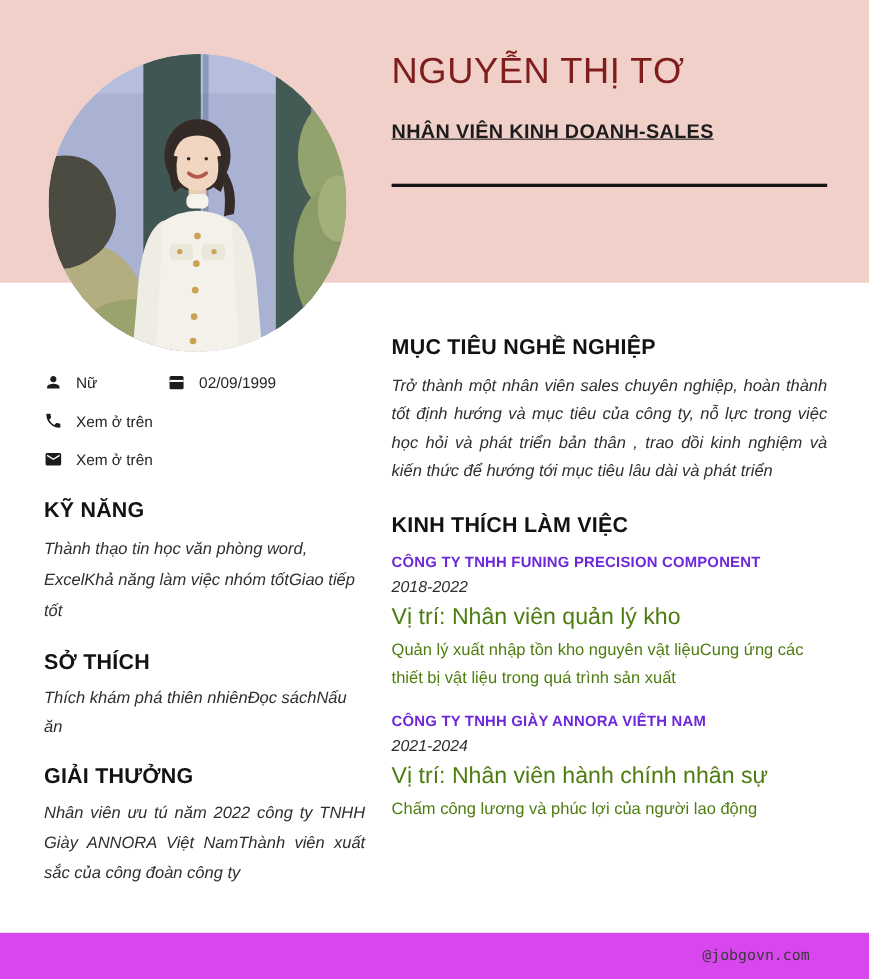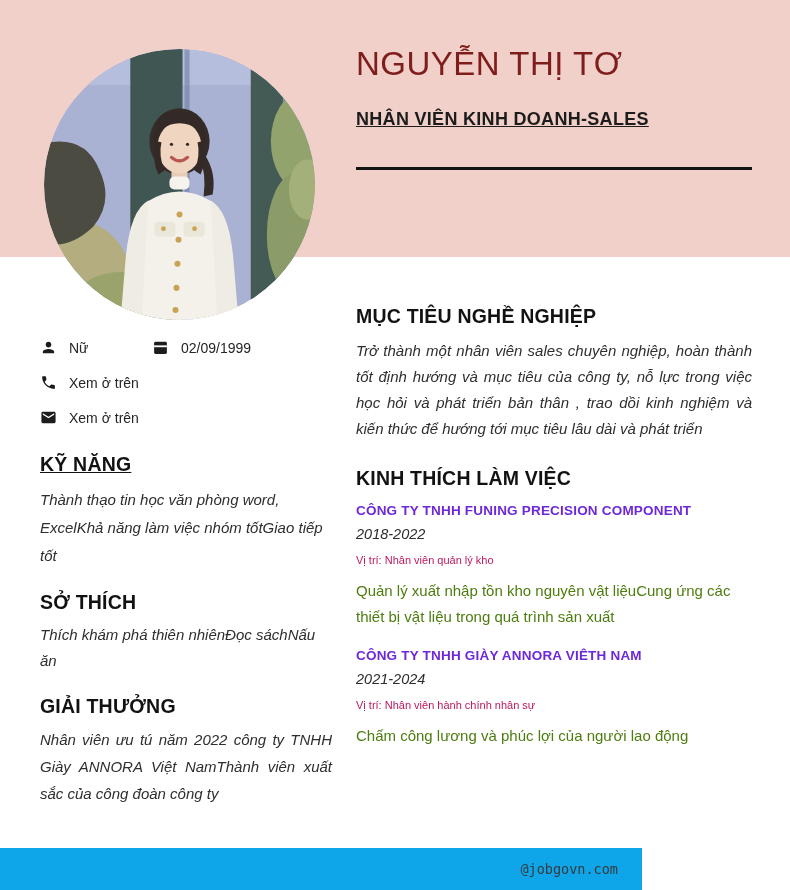--- a/index.html
+++ b/index.html
@@ -21,40 +21,40 @@
   .left-col { position:absolute; left:40px; top:338px; width:292px; }
   .info-row { display:flex; align-items:flex-start; margin-bottom:15px; font-size:14px; line-height:20px; color:#252525; }
   .info-row .icon { flex:0 0 17px; height:17px; margin-right:12px; margin-top:1px; }
   .icon svg { display:block; }
   .info-pair { display:flex; }
   .info-item-gender { width:112px; display:flex; }
   .info-item-dob { display:flex; }
   .addr-text { max-width:222px; line-height:24px; }
 
   .sec-heading { font-size:19.5px; line-height:24px; font-weight:bold; color:#121212; margin:20px 0 0 0; letter-spacing:0.2px; }
-  .left-col .sec-heading:first-of-type { margin-top:24px;text-decoration:underline; }
+  .left-col .sec-heading:first-of-type { margin-top:24px; }
   .body-text { font-size:15px; margin:10px 0 0 0; color:#2e2e2e;font-style:italic; }
   .skills-text { line-height:28px; }
   .hobby-text { line-height:26px; margin-top:8px; }
   .award-text { line-height:27px; margin-top:8px; text-align:justify; }
 
   .right-col { position:absolute; left:356px; top:304px; width:396px; }
   .objective-text { line-height:26px; text-align:justify; margin-top:10px; }
   .exp-heading { margin-top:24px; }
   .job { margin-top:12px; }
   .job + .job { margin-top:18px; }
   .company { font-size:13.5px; font-weight:bold; color:#6d28d9; line-height:17px; letter-spacing:0.2px; }
   .period { font-size:14.5px; font-style:italic; color:#2d2d2d; margin-top:7px; line-height:17px; }
-  .position { font-size:11px; color:#be185d; margin-top:9px; line-height:17px; }
+  .position { font-size:21px; color:#4d7c0f; margin-top:9px; line-height:17px; }
   .jobdesc { font-size:15px; color:#4d7c0f; margin-top:9px; line-height:25.5px; }
 
   .footer {
-    position:absolute; left:0; bottom:0; width:642px; height:42px; background:#0ea5e9;
+    position:absolute; left:0; bottom:0; width:790px; height:42px; background:#d946ef;
     display:flex; align-items:center; justify-content:flex-end;
-    padding-right:24px; box-sizing:border-box;
+    padding-right:54px; box-sizing:border-box;
   }
   .watermark { font-family:"DejaVu Sans Mono", monospace; font-size:13.5px; color:#3a3a3a; }
 </style>
 </head>
 <body>
 
 <div class="page">
 
   <div class="header-bg"></div>
 

